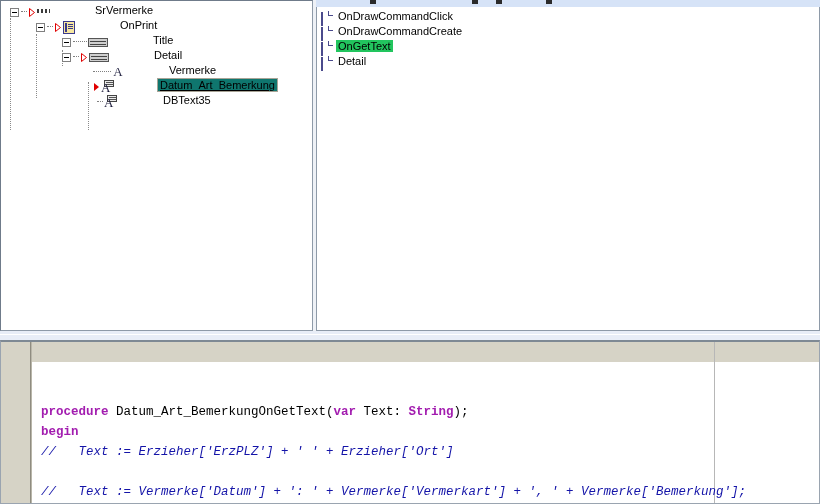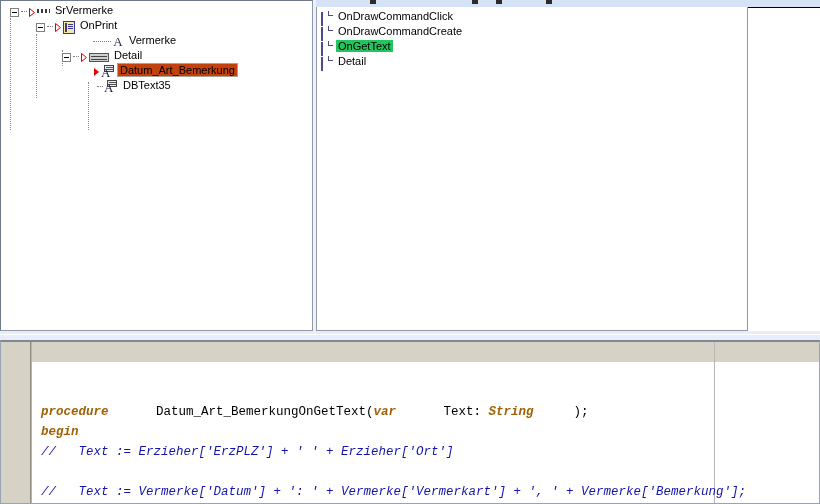--- a/index.html
+++ b/index.html
@@ -32,23 +32,23 @@
     box-sizing:border-box;
     overflow:hidden;
   }
   .tree-inner{position:relative;padding:3px 0 0 4px;}
   .tnode{
     position:relative;height:15px;line-height:15px;
     white-space:nowrap;font-size:11px;
   }
   .tlabel{
     font-family:"Liberation Sans", sans-serif;font-size:11px;
-    padding:0 2px;position:relative;top:-1px;
-  }
-  .tlabel.sel{background:#c2410c;outline:1px solid #a8a496;}
+    padding:0 2px;position:relative;top:-1px;margin-left:40px;
+  }
+  .tlabel.sel{background:#0f766e;outline:1px solid #a8a496;text-decoration:underline;}
   .tlabel.red{color:#e00000;}
 
   
   .exp{
     display:inline-block;width:9px;height:9px;
     border:1px solid #808080;background:#fff;
     position:relative;vertical-align:middle;margin-right:1px;
     box-sizing:border-box;
   }
   .exp:before{
@@ -89,21 +89,21 @@
      background:#e9e9e9;border:1px solid #444;box-sizing:border-box;}
   .ico-dbA .card i{position:absolute;left:1px;top:1px;width:7px;height:1px;background:#555;box-shadow:0 2px 0 #555;}
   .ico-dbA .letter{position:absolute;left:0px;top:2px;font-family:"Liberation Serif",serif;
      font-size:13px;line-height:12px;color:#1b1b3a;}
 
   
   .vline{position:absolute;width:1px;border-left:1px dotted #8a8a8a;}
 
   
   .events-pane{
-    position:absolute;left:316px;top:7px;width:432px;height:324px;
+    position:absolute;left:316px;top:7px;width:504px;height:324px;
     background:#ffffff;
     border:1px solid #8e9aa8;border-top:none;
     box-sizing:border-box;
     overflow:hidden;
   }
   .ev-list{padding:3px 0 0 4px;}
   .ev-row{height:15px;line-height:15px;white-space:nowrap;}
   .ev-ico{display:inline-block;width:11px;height:13px;vertical-align:middle;margin-right:4px;position:relative;}
   .page-ico{
     width:10px;height:12px;background:#fff;border:1px solid #4a4a8c;box-sizing:border-box;
@@ -153,23 +153,23 @@
     line-height:20px;
     white-space:pre;
   }
   .decl-band{
     position:absolute;left:0;top:0;width:100%;height:20px;background:#d6d3c6;
   }
   .margin-line{
     position:absolute;left:682px;top:0;bottom:0;width:1px;background:#b7b7b7;
   }
   .code-line{position:relative;height:20px;padding-left:9px;}
-  .kw{color:#a16207;font-weight:bold;font-style:italic;}
+  .kw{color:#a21caf;font-weight:bold;}
   .cmt{color:#1414a8;font-style:italic;text-align:right;}
-  .plain{color:#000;margin-left:40px;}
+  .plain{color:#000;}
 </style>
 </head>
 <body>
 
 <div class="app">
 
   <div class="toolbar-strip">
     <div class="tb-mark" style="left:54px"></div>
     <div class="tb-mark" style="left:156px"></div>
     <div class="tb-mark" style="left:180px"></div>
@@ -189,31 +189,34 @@
               <polygon points="0.5,0.5 5.5,4.5 0.5,8.5" fill="none" stroke="#e00000" stroke-width="1"></polygon>
             </svg></span><span class="ico ico-dots"></span><span class="tlabel">SrVermerke</span>
       </div>
 
       <div class="tnode" style="padding-left:31px">
         <span class="exp"></span><span class="dots w6"></span><span class="tri-outline"><svg width="6" height="9" viewBox="0 0 6 9">
               <polygon points="0.5,0.5 5.5,4.5 0.5,8.5" fill="none" stroke="#e00000" stroke-width="1"></polygon>
             </svg></span><span class="ico ico-report"><i style="left:1px;top:1px;width:2px;height:9px;"></i><i style="left:4px;top:2px;width:5px;height:1px;"></i><i style="left:4px;top:4px;width:5px;height:1px;"></i><i style="left:4px;top:6px;width:5px;height:1px;"></i></span><span class="tlabel">OnPrint</span>
       </div>
 
-
-      <div class="tnode" style="padding-left:87px">
-        <span class="dots w18"></span><span class="ico ico-A">A</span><span class="tlabel">Vermerke</span>
+      <div class="tnode" style="padding-left:57px">
+        <span class="exp"></span><span class="dots w14"></span><span class="ico ico-band"><i></i></span><span class="tlabel">Title</span>
       </div>
 
       <div class="tnode" style="padding-left:57px">
         <span class="exp"></span><span class="dots w6"></span><span class="tri-outline"><svg width="6" height="9" viewBox="0 0 6 9">
               <polygon points="0.5,0.5 5.5,4.5 0.5,8.5" fill="none" stroke="#e00000" stroke-width="1"></polygon>
             </svg></span><span class="ico ico-band"><i></i></span><span class="tlabel">Detail</span>
       </div>
 
+      <div class="tnode" style="padding-left:87px">
+        <span class="dots w18"></span><span class="ico ico-A">A</span><span class="tlabel">Vermerke</span>
+      </div>
+
       <div class="tnode" style="padding-left:88px">
         <span class="rtri"></span><span class="ico ico-dbA"><span class="card">
               <i></i>
             </span><span class="letter">A</span></span><span class="tlabel sel">Datum_Art_Bemerkung</span>
       </div>
 
       <div class="tnode" style="padding-left:88px">
         <span class="dots w6" style="margin-left:4px"></span><span class="ico ico-dbA"><span class="card">
               <i></i>
             </span><span class="letter">A</span></span><span class="tlabel">DBText35</span>

